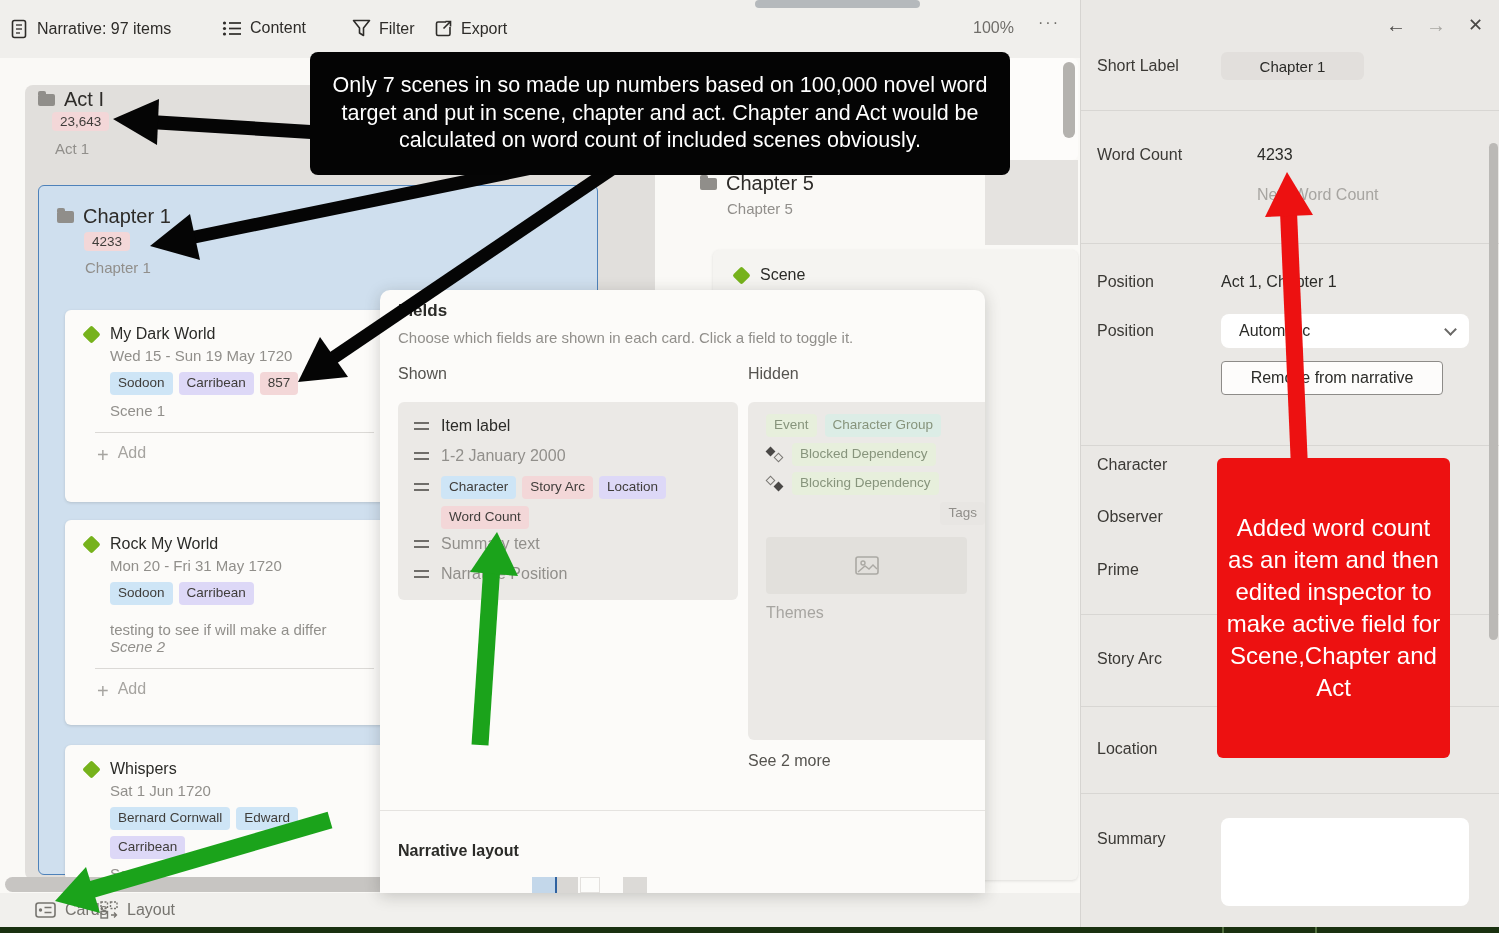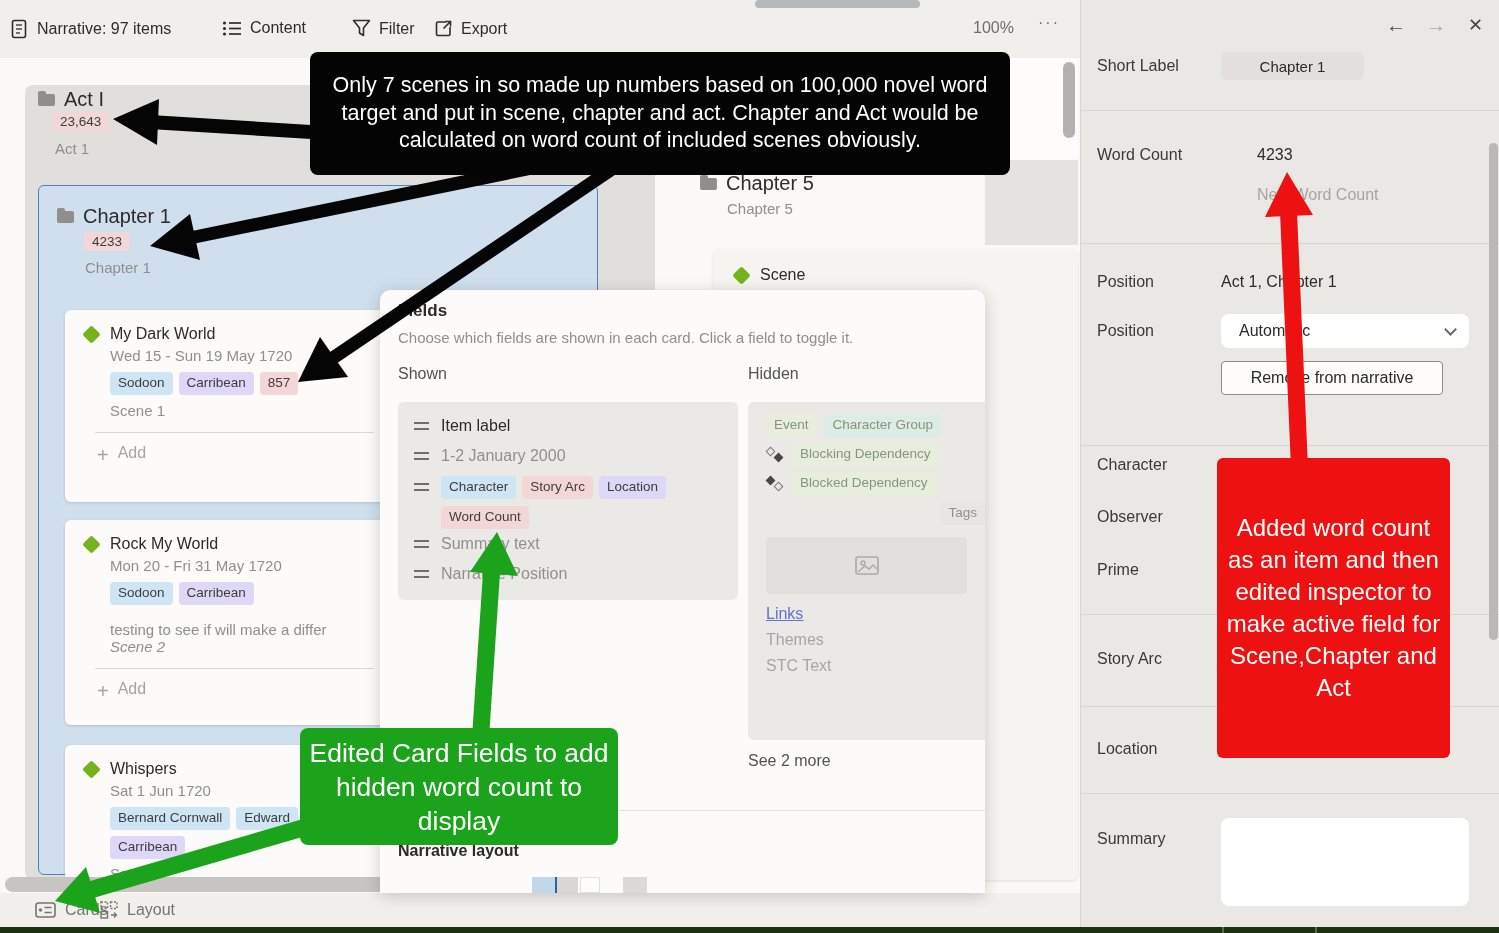--- a/index.html
+++ b/index.html
@@ -280,50 +280,44 @@
       </div>
     </div>
 
     <div class="flist" style="left:368px; width:237px; height:338px; border-radius:6px 0 0 6px;">
       <div class="frow" style="padding-left:18px; min-height:29px; gap:8px;">
         <span class="badge b-green">Event</span>
         <span class="badge b-teal">Character Group</span>
       </div>
       <div class="frow" style="padding-left:18px; min-height:29px; gap:8px;">
         <span class="dep-icon">
+            <span class="d1 d-fill" style="left:1px; top:1px;"></span>
+            <span class="d2 d-out" style="left:9px; top:7px;"></span>
+          </span>
+        <span class="badge b-green">Blocked Dependency</span>
+      </div>
+      <div class="frow" style="padding-left:18px; min-height:29px; gap:8px;">
+        <span class="dep-icon">
             <span class="d1 d-out" style="left:1px; top:1px;"></span>
             <span class="d2 d-fill" style="left:9px; top:7px;"></span>
           </span>
         <span class="badge b-green">Blocking Dependency</span>
-      </div>
-      <div class="frow" style="padding-left:18px; min-height:29px; gap:8px;">
-        <span class="dep-icon">
-            <span class="d1 d-fill" style="left:1px; top:1px;"></span>
-            <span class="d2 d-out" style="left:9px; top:7px;"></span>
-          </span>
-        <span class="badge b-green">Blocked Dependency</span>
       </div>
       <div class="frow" style="padding-left:18px; min-height:31px;justify-content:flex-end;">
         <span class="badge b-gray">Tags</span>
       </div>
       <div class="img-ph">
         <svg width="24" height="19" viewBox="0 0 24 19">
             <rect x="1" y="1" width="22" height="17" rx="2" fill="none" stroke="#aba9a4" stroke-width="1.6"></rect>
             <circle cx="8" cy="7" r="2" fill="none" stroke="#aba9a4" stroke-width="1.4"></circle>
             <path d="M3 16 L10 10 L14 13 L18 9 L22 13" fill="none" stroke="#aba9a4" stroke-width="1.4"></path>
           </svg>
       </div>
-      <div class="frow" style="padding-left:18px; min-height:27px;">
-        <span class="dlg-link">Links</span>
-      </div>
       <div class="frow" style="padding-left:18px; min-height:26px;">
         <span class="f-light">Themes</span>
-      </div>
-      <div class="frow" style="padding-left:18px; min-height:26px;">
-        <span class="f-light">STC Text</span>
       </div>
     </div>
 
     <div class="see-more">See 2 more</div>
     <div class="dlg-div"></div>
     <div class="nl-title">Narrative layout</div>
     <div class="thumb-row">
       <span class="abs" style="left:152px; top:0; width:23px; height:16px; background:#c3d7ea;"></span>
       <span class="abs" style="left:175px; top:0; width:2px; height:16px; background:#2f62a0;"></span>
       <span class="abs" style="left:177px; top:0; width:21px; height:16px; background:#d9d7d4;"></span>
@@ -385,20 +379,19 @@
     <line x1="480" y1="745" x2="492" y2="565" stroke="#1ba31b" stroke-width="17"></line>
     <polygon points="497,532 518,576 470,572" fill="#1ba31b"></polygon>
     <line x1="330" y1="820" x2="90" y2="890" stroke="#1ba31b" stroke-width="17"></line>
     <polygon points="55,901 86,867 100,913" fill="#1ba31b"></polygon>
 
     <line x1="1300" y1="480" x2="1288" y2="200" stroke="#ed1111" stroke-width="17"></line>
     <polygon points="1287,172 1313,215 1265,217" fill="#ed1111"></polygon>
   </svg>
 
   <div class="note note-black">Only 7 scenes in so made up numbers based on 100,000 novel word target and put in scene, chapter and act. Chapter and Act would be calculated on word count of included scenes obviously.</div>
-  <div class="note note-green">Edited Card Fields to add hidden word count to display</div>
   <div class="note note-red">Added word count as an item and then edited inspector to make active field for Scene,Chapter and Act</div>
 
   <div class="green-strip"></div>
   <div class="gs-div" style="left:1222px;"></div>
   <div class="gs-div" style="left:1315px;"></div>
 
 </div>
 
 </body></html>

